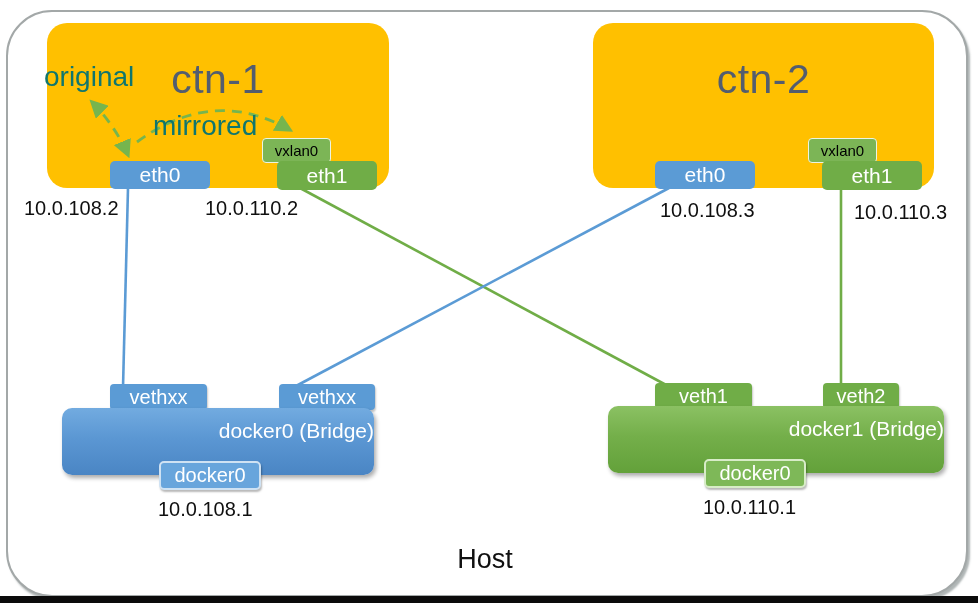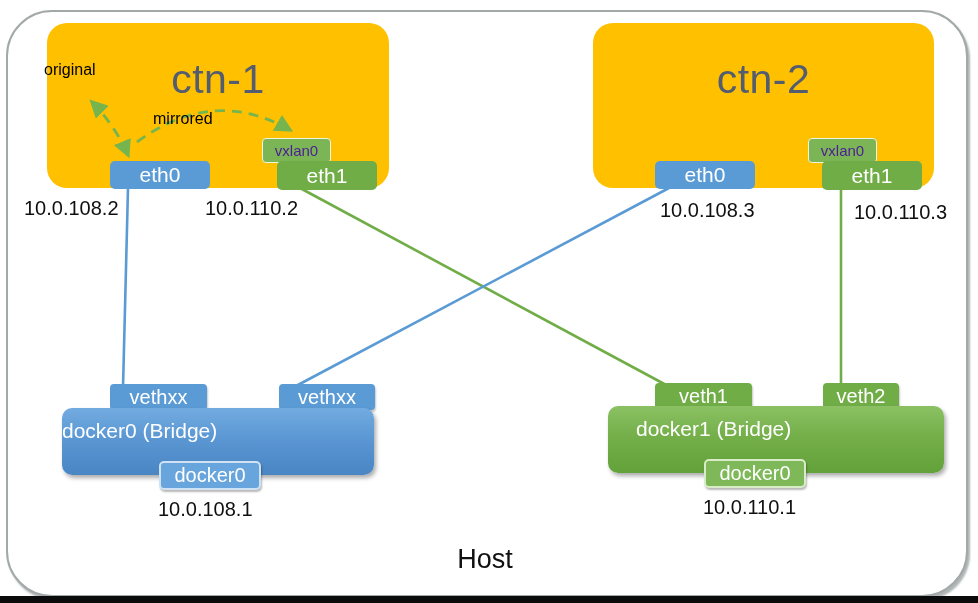--- a/index.html
+++ b/index.html
@@ -30,30 +30,30 @@
   
   .chip{
     color:#fff;text-align:center;z-index:5;border-radius:5px;
     display:flex;align-items:center;justify-content:center;margin-left:32px;
   }
   .chip.blue{background:#5B9BD5;}
   .chip.green{background:#70AD47;}
   .chip.eth{font-size:21px;}
   .vxlan{
     font-size:15px;background:#7cb556;border:1px solid #ecf4e3;
-    border-radius:4px;color:#4c1d95;display:flex;align-items:center;justify-content:center;
+    border-radius:4px;color:#000000;display:flex;align-items:center;justify-content:center;
     z-index:5;
   }
   .ip{font-size:20px;color:#0f0f0f;z-index:1;white-space:nowrap;}
-  .note{font-size:16px;color:#000000;z-index:3;white-space:nowrap;text-align:center;}
+  .note{font-size:28px;color:#0f766e;z-index:3;white-space:nowrap;text-align:center;}
   
   .bridge{
     border-radius:10px;z-index:4;
     box-shadow:2px 3px 4px rgba(0,0,0,.33);
-    display:flex;justify-content:flex-start;align-items:flex-start;
+    display:flex;justify-content:flex-end;align-items:flex-start;
   }
   .bridge.blue{background:linear-gradient(180deg,#72abe0 0%,#5b97d3 45%,#4a85c4 100%);}
   .bridge.green{background:linear-gradient(180deg,#8bc163 0%,#74af4a 45%,#63a13a 100%);padding-left:28px;}
   .bridge-title{color:#fff;font-size:21px;margin-top:11px;}
   .port{
     font-size:20px;border-radius:4px;z-index:3;
     box-shadow:1px 2px 2px rgba(0,0,0,.22);
   }
   .btag{
     font-size:20px;border-radius:5px;z-index:5;color:#fff;

